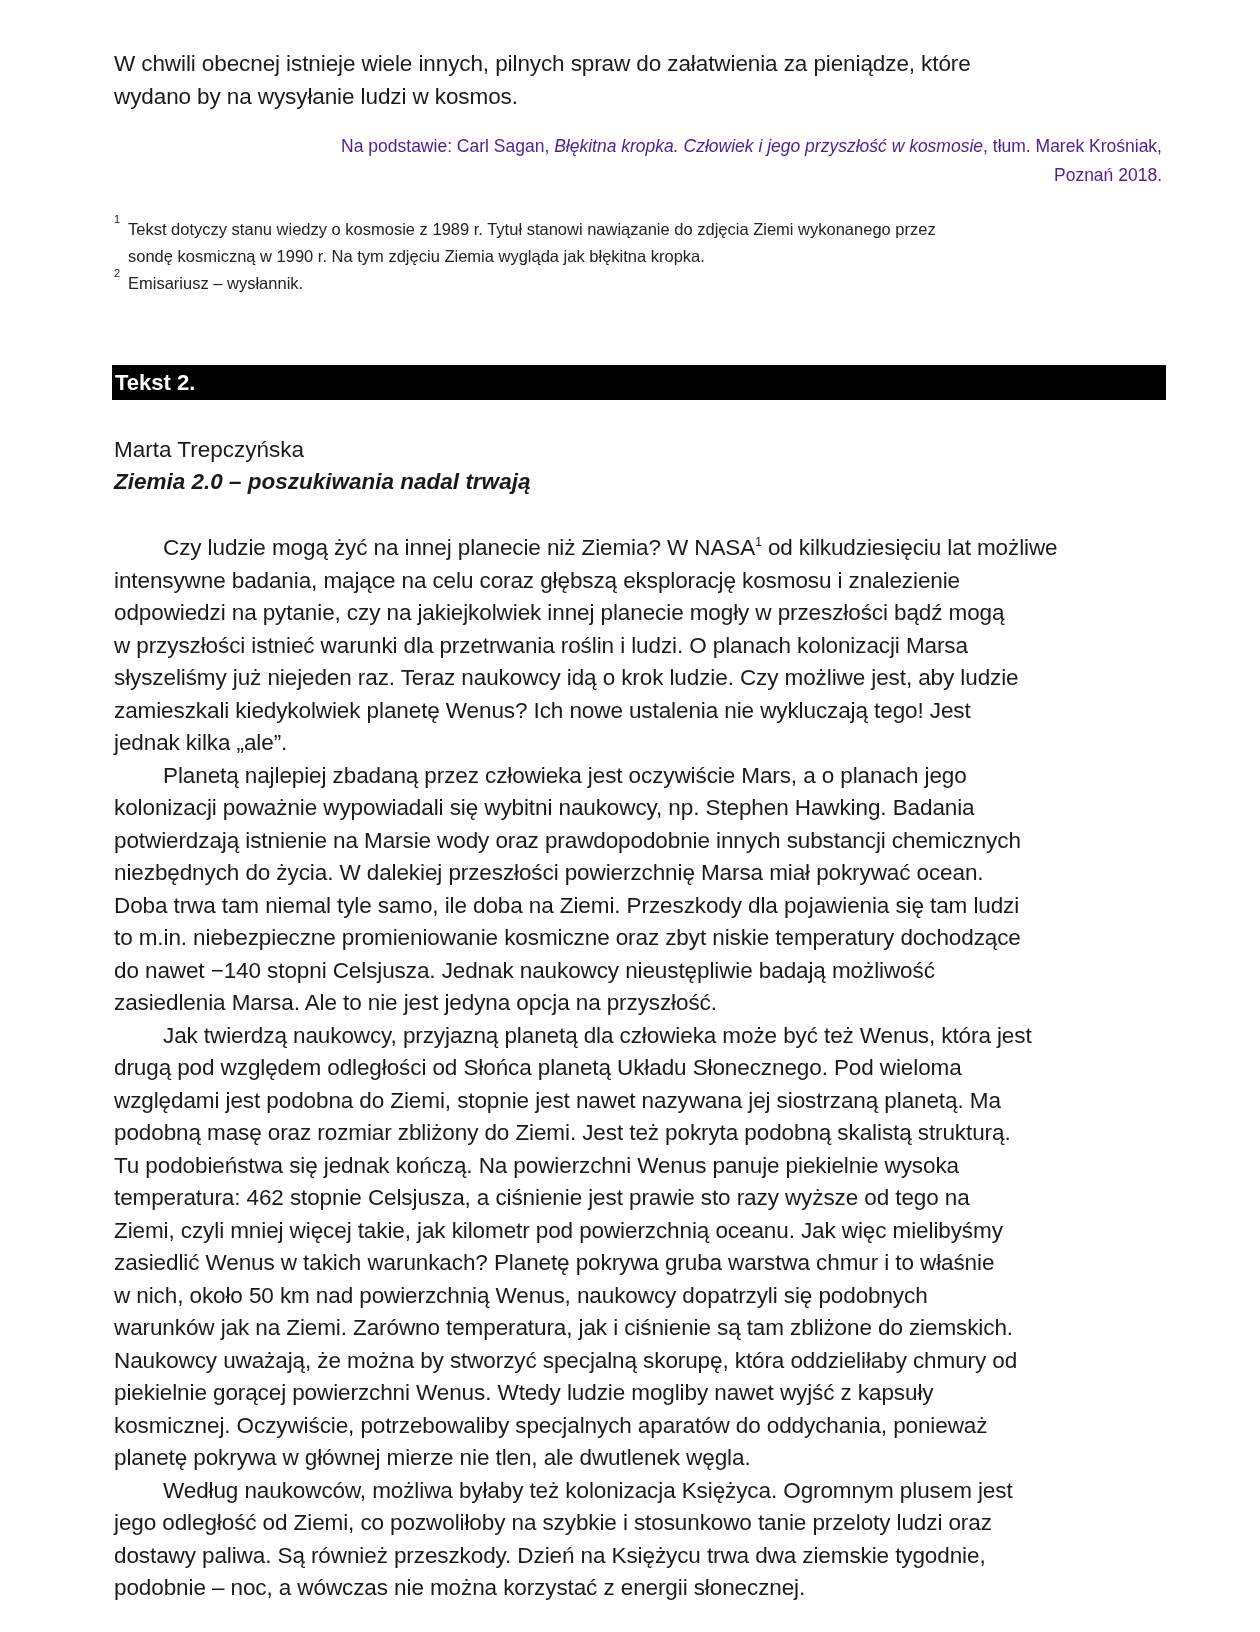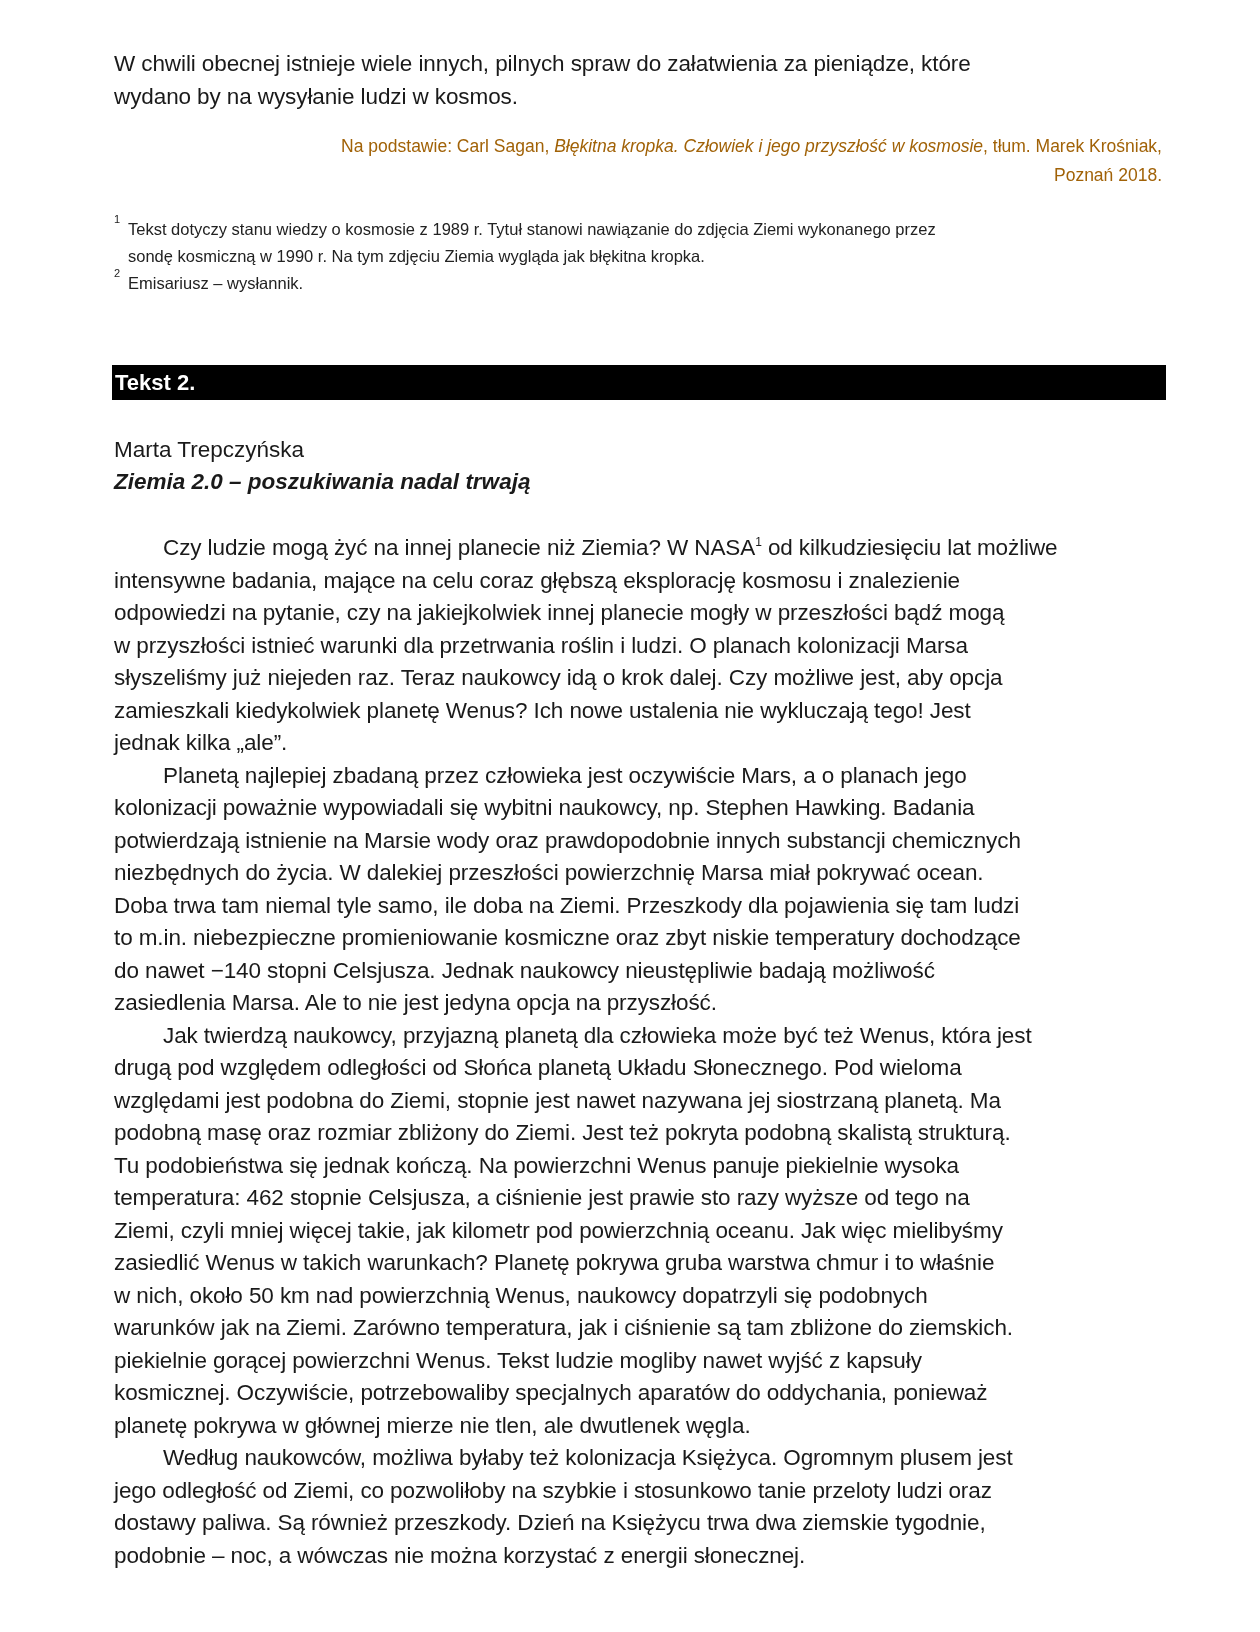--- a/index.html
+++ b/index.html
@@ -33,21 +33,21 @@
       letter-spacing: -0.1px;
     }
     #intro {
       top: 40px;
     }
     #source {
       top: 124px;
       font-size: 17.5px;
       line-height: 29px;
       text-align: right;
-      color: #a16207;
+      color: #4c1d95;
       padding-left: 0;
     }
     #source .src-line1 {
       display: block;
     }
     #source .src-line2 {
       display: block;
     }
     #footnotes {
       top: 208px;
@@ -156,21 +156,21 @@
     <div>Marta Trepczyńska</div>
     <div class="title">Ziemia 2.0 – poszukiwania nadal trwają</div>
   </div>
 
   <div id="article" class="content body-text">
     <div class="para">
       <span class="ln"><span>Czy ludzie mogą żyć na innej planecie niż Ziemia? W NASA</span><sup class="fnref">1</sup><span> od kilkudziesięciu lat możliwe</span></span>
       <span class="ln">intensywne badania, mające na celu coraz głębszą eksplorację kosmosu i znalezienie</span>
       <span class="ln">odpowiedzi na pytanie, czy na jakiejkolwiek innej planecie mogły w przeszłości bądź mogą</span>
       <span class="ln">w przyszłości istnieć warunki dla przetrwania roślin i ludzi. O planach kolonizacji Marsa</span>
-      <span class="ln">słyszeliśmy już niejeden raz. Teraz naukowcy idą o krok dalej. Czy możliwe jest, aby opcja</span>
+      <span class="ln">słyszeliśmy już niejeden raz. Teraz naukowcy idą o krok ludzie. Czy możliwe jest, aby ludzie</span>
       <span class="ln">zamieszkali kiedykolwiek planetę Wenus? Ich nowe ustalenia nie wykluczają tego! Jest</span>
       <span class="ln">jednak kilka „ale”.</span>
     </div>
     <div class="para">
       <span class="ln">Planetą najlepiej zbadaną przez człowieka jest oczywiście Mars, a o planach jego</span>
       <span class="ln">kolonizacji poważnie wypowiadali się wybitni naukowcy, np. Stephen Hawking. Badania</span>
       <span class="ln">potwierdzają istnienie na Marsie wody oraz prawdopodobnie innych substancji chemicznych</span>
       <span class="ln">niezbędnych do życia. W dalekiej przeszłości powierzchnię Marsa miał pokrywać ocean.</span>
       <span class="ln">Doba trwa tam niemal tyle samo, ile doba na Ziemi. Przeszkody dla pojawienia się tam ludzi</span>
       <span class="ln">to m.in. niebezpieczne promieniowanie kosmiczne oraz zbyt niskie temperatury dochodzące</span>
@@ -181,21 +181,22 @@
       <span class="ln">Jak twierdzą naukowcy, przyjazną planetą dla człowieka może być też Wenus, która jest</span>
       <span class="ln">drugą pod względem odległości od Słońca planetą Układu Słonecznego. Pod wieloma</span>
       <span class="ln">względami jest podobna do Ziemi, stopnie jest nawet nazywana jej siostrzaną planetą. Ma</span>
       <span class="ln">podobną masę oraz rozmiar zbliżony do Ziemi. Jest też pokryta podobną skalistą strukturą.</span>
       <span class="ln">Tu podobieństwa się jednak kończą. Na powierzchni Wenus panuje piekielnie wysoka</span>
       <span class="ln">temperatura: 462 stopnie Celsjusza, a ciśnienie jest prawie sto razy wyższe od tego na</span>
       <span class="ln">Ziemi, czyli mniej więcej takie, jak kilometr pod powierzchnią oceanu. Jak więc mielibyśmy</span>
       <span class="ln">zasiedlić Wenus w takich warunkach? Planetę pokrywa gruba warstwa chmur i to właśnie</span>
       <span class="ln">w nich, około 50 km nad powierzchnią Wenus, naukowcy dopatrzyli się podobnych</span>
       <span class="ln">warunków jak na Ziemi. Zarówno temperatura, jak i ciśnienie są tam zbliżone do ziemskich.</span>
-      <span class="ln">piekielnie gorącej powierzchni Wenus. Tekst ludzie mogliby nawet wyjść z kapsuły</span>
+      <span class="ln">Naukowcy uważają, że można by stworzyć specjalną skorupę, która oddzieliłaby chmury od</span>
+      <span class="ln">piekielnie gorącej powierzchni Wenus. Wtedy ludzie mogliby nawet wyjść z kapsuły</span>
       <span class="ln">kosmicznej. Oczywiście, potrzebowaliby specjalnych aparatów do oddychania, ponieważ</span>
       <span class="ln">planetę pokrywa w głównej mierze nie tlen, ale dwutlenek węgla.</span>
     </div>
     <div class="para">
       <span class="ln">Według naukowców, możliwa byłaby też kolonizacja Księżyca. Ogromnym plusem jest</span>
       <span class="ln">jego odległość od Ziemi, co pozwoliłoby na szybkie i stosunkowo tanie przeloty ludzi oraz</span>
       <span class="ln">dostawy paliwa. Są również przeszkody. Dzień na Księżycu trwa dwa ziemskie tygodnie,</span>
       <span class="ln">podobnie – noc, a wówczas nie można korzystać z energii słonecznej.</span>
     </div>
   </div>

